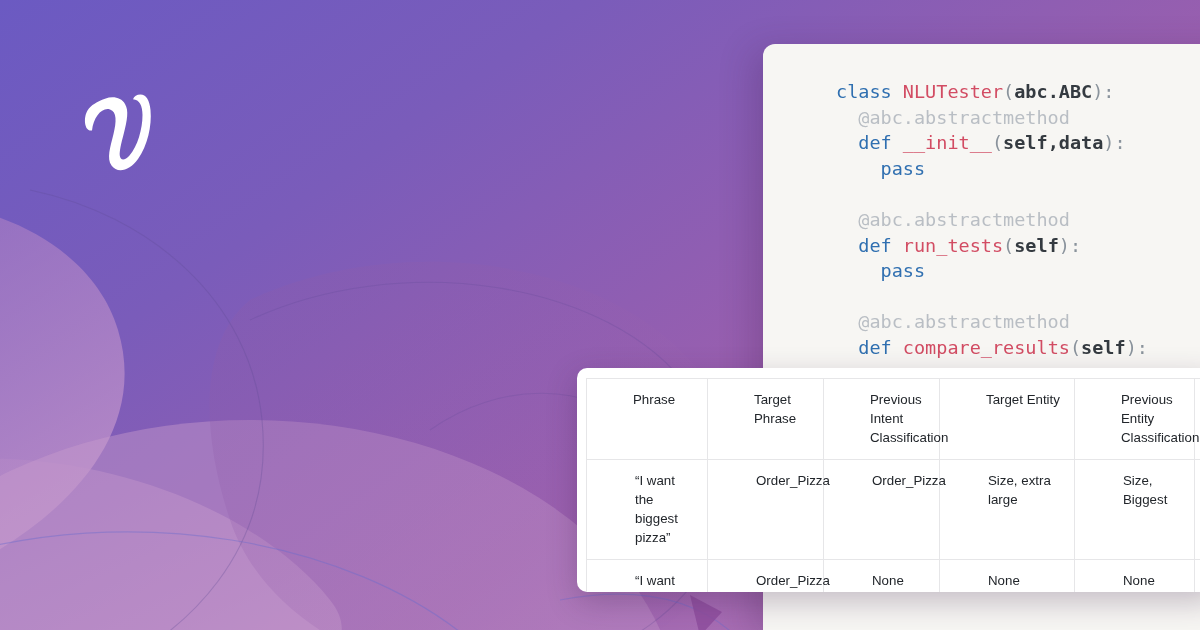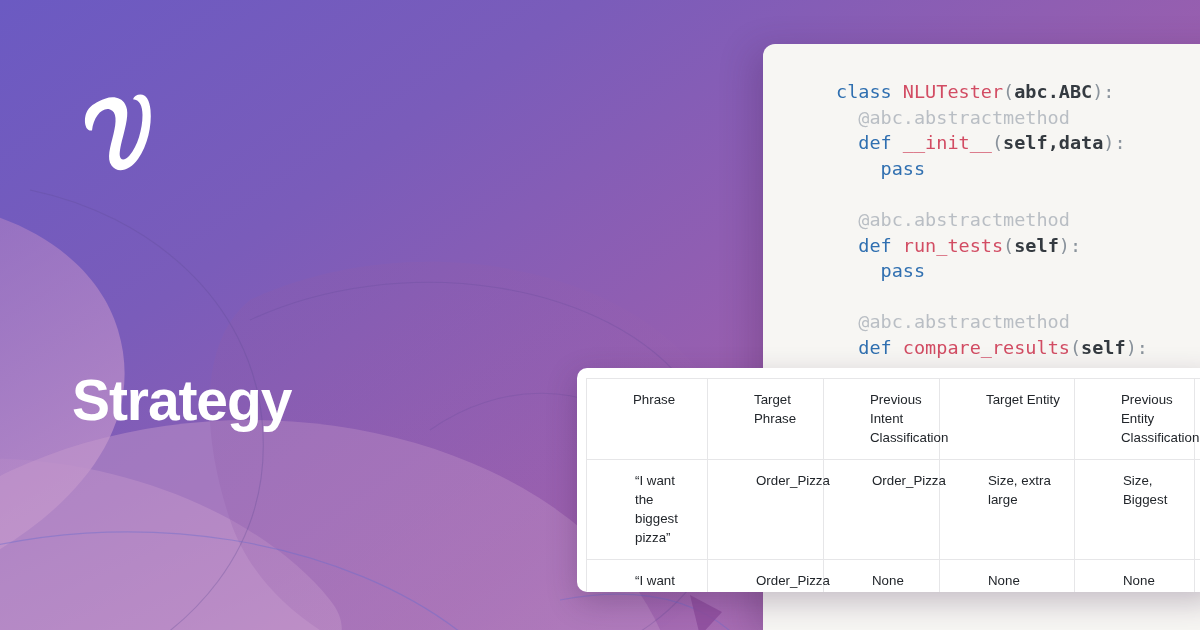--- a/index.html
+++ b/index.html
@@ -196,21 +196,20 @@
                  C 53 78.6, 48.5 78.8, 47.8 73.8 C 47.2 69.5, 49.2 61.5, 51.8 51.5
                  C 55.2 38.2, 57 28.8, 53 22 C 49.2 15.5, 41 13.8, 33 16.8
                  C 25.2 19.7, 19 23, 15.5 28.5 Z" fill="#ffffff"></path>
       </svg>
     </div>
 
 
     <h1 id="headline">
       <br>
       <br>
-      <span>Strategy</span>
     </h1>
   </div>
 
   <div id="code-card">
     <pre id="code-block"><span class="tok-kw">class </span><span class="tok-name">NLUTester</span><span class="tok-punc">(</span><span class="tok-id">abc.ABC</span><span class="tok-punc">):</span>
 <span class="tok-dec">  @abc.abstractmethod</span>
 <span>  </span><span class="tok-kw">def </span><span class="tok-name">__init__</span><span class="tok-punc">(</span><span class="tok-id">self,data</span><span class="tok-punc">):</span>
 <span>    </span><span class="tok-blue">pass</span>
 <span></span>
 <span class="tok-dec">  @abc.abstractmethod</span>

